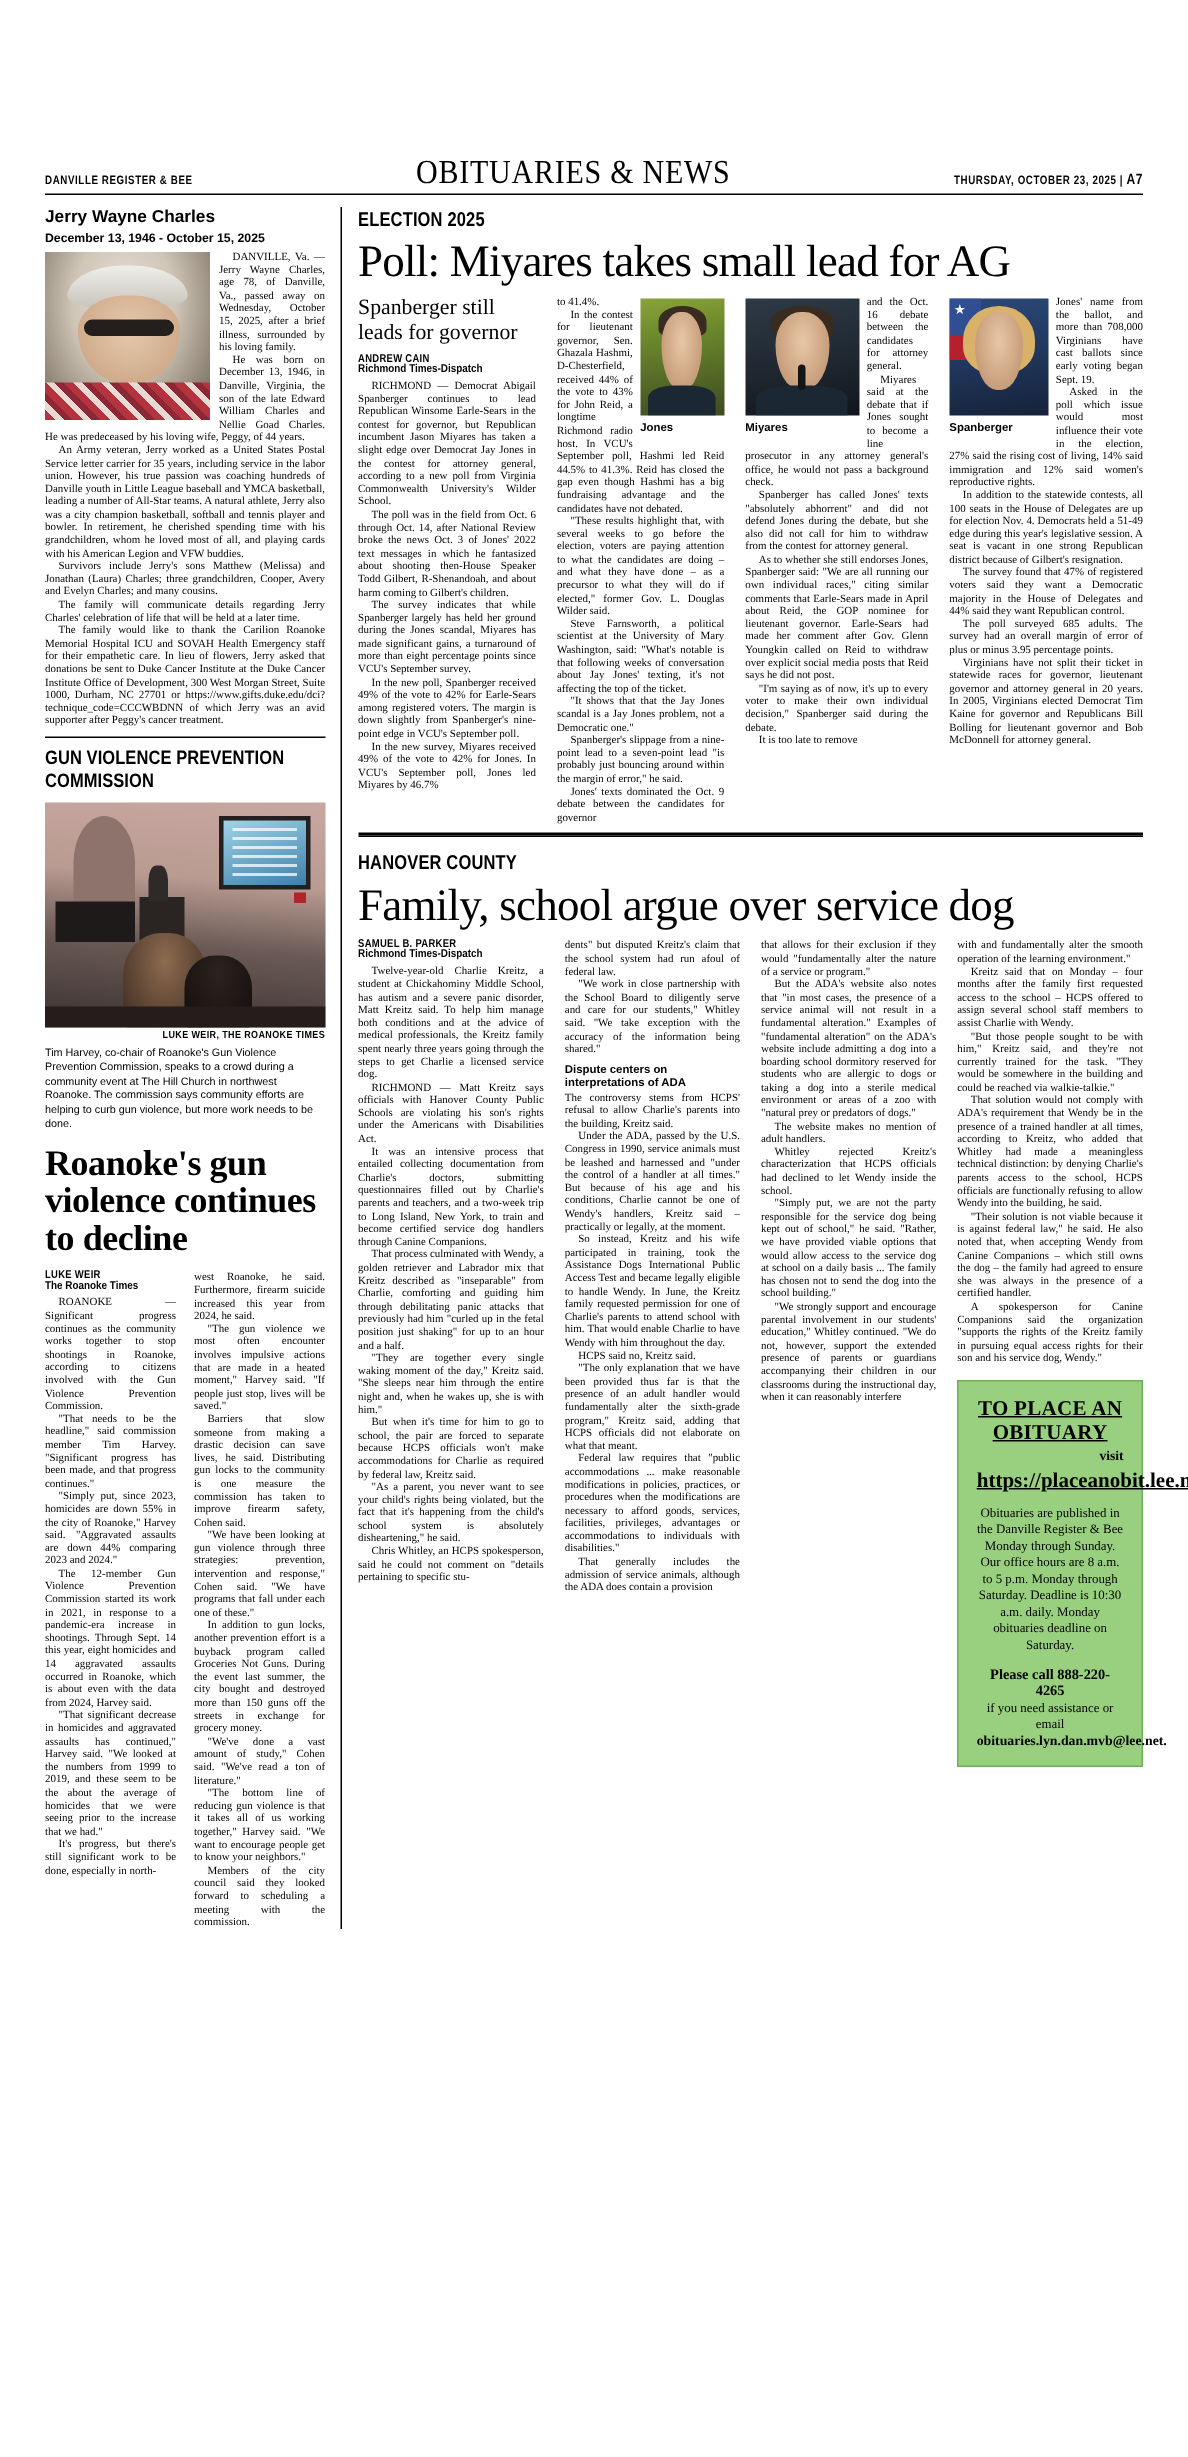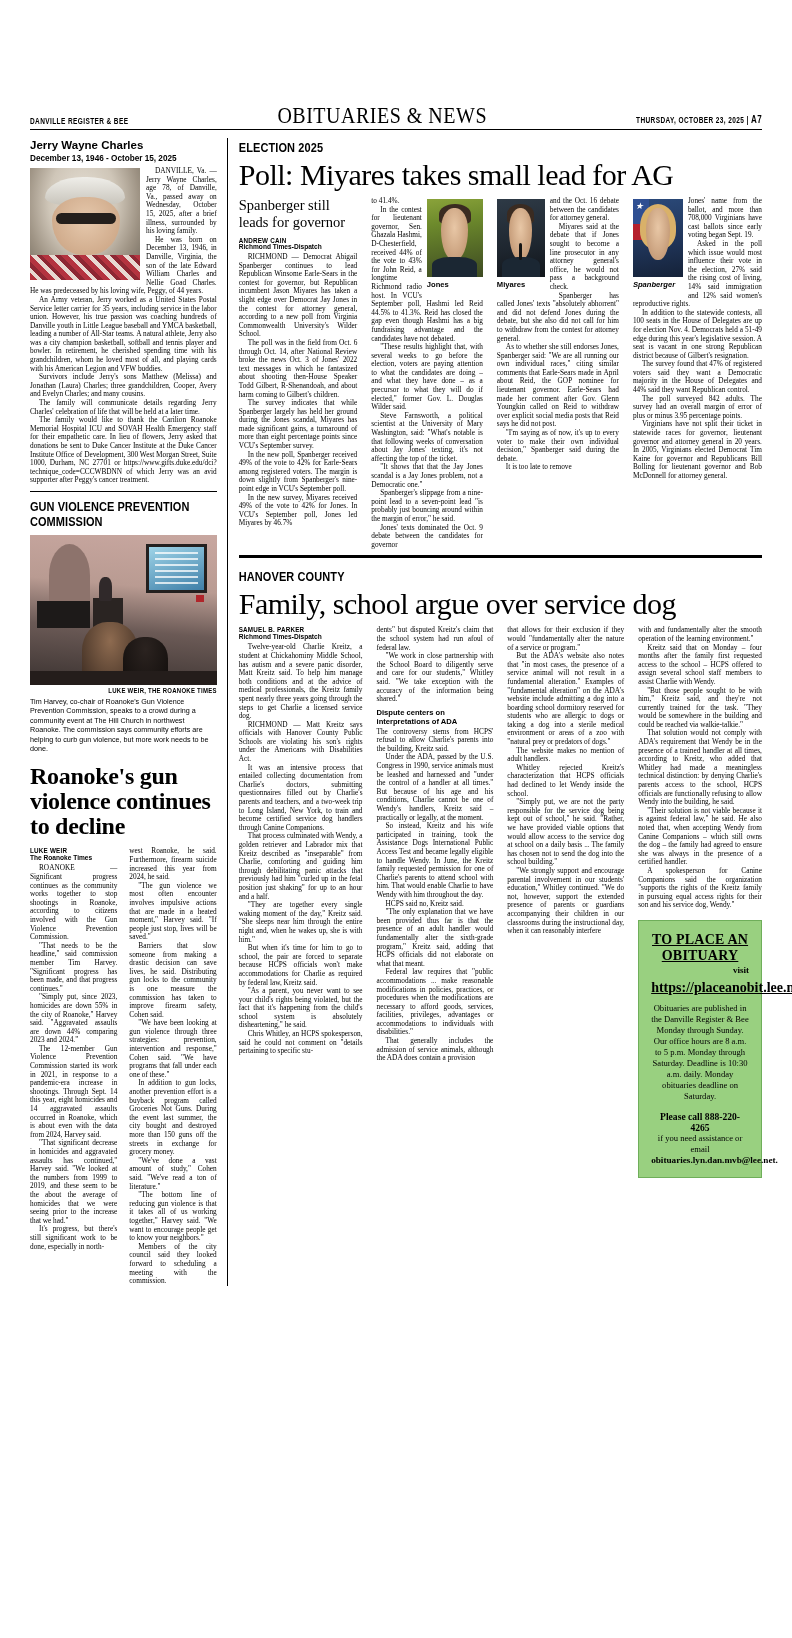--- a/index.html
+++ b/index.html
@@ -315,54 +315,54 @@
               <p>In the contest for lieutenant governor, Sen. Ghazala Hashmi, D-Chesterfield, received 44% of the vote to 43% for John Reid, a longtime Richmond radio host. In VCU's September poll, Hashmi led Reid 44.5% to 41.3%. Reid has closed the gap even though Hashmi has a big fundraising advantage and the candidates have not debated.</p>
               <p>"These results highlight that, with several weeks to go before the election, voters are paying attention to what the candidates are doing – and what they have done – as a precursor to what they will do if elected," former Gov. L. Douglas Wilder said.</p>
               <p>Steve Farnsworth, a political scientist at the University of Mary Washington, said: "What's notable is that following weeks of conversation about Jay Jones' texting, it's not affecting the top of the ticket.</p>
               <p>"It shows that that the Jay Jones scandal is a Jay Jones problem, not a Democratic one."</p>
               <p>Spanberger's slippage from a nine-point lead to a seven-point lead "is probably just bouncing around within the margin of error," he said.</p>
               <p>Jones' texts dominated the Oct. 9 debate between the candidates for governor</p>
             </div>
           </div>
 
           <div style="width:26%; padding:0 7px;">
-            <div class="port" style="float:left; width:48px; margin:2px 5px 3px 0;">
+            <div class="port" style="float:left; width:76px; margin:2px 5px 3px 0;">
               <div class="img p-miyares">
                 <div class="p-hair"></div>
                 <div class="p-face"></div>
                 <div class="p-body"></div>
                 <div class="p-mic"></div>
               </div>
               <div class="nm">Miyares</div>
             </div>
             <div class="body-text">
               <p class="noind">and the Oct. 16 debate between the candidates for attorney general.</p>
               <p>Miyares said at the debate that if Jones sought to become a line prosecutor in any attorney general's office, he would not pass a background check.</p>
               <p>Spanberger has called Jones' texts "absolutely abhorrent" and did not defend Jones during the debate, but she also did not call for him to withdraw from the contest for attorney general.</p>
               <p>As to whether she still endorses Jones, Spanberger said: "We are all running our own individual races," citing similar comments that Earle-Sears made in April about Reid, the GOP nominee for lieutenant governor. Earle-Sears had made her comment after Gov. Glenn Youngkin called on Reid to withdraw over explicit social media posts that Reid says he did not post.</p>
               <p>"I'm saying as of now, it's up to every voter to make their own individual decision," Spanberger said during the debate.</p>
               <p>It is too late to remove</p>
             </div>
           </div>
 
           <div style="width:26%; padding-left:7px;">
-            <div class="port" style="float:left; width:50px; margin:2px 5px 3px 0;font-style:italic;">
+            <div class="port" style="float:left; width:66px; margin:2px 5px 3px 0;">
               <div class="img p-span">
                 <div class="p-flag"></div>
                 <div class="p-hair blonde"></div>
                 <div class="p-face"></div>
               </div>
               <div class="nm">Spanberger</div>
             </div>
             <div class="body-text">
               <p class="noind">Jones' name from the ballot, and more than 708,000 Virginians have cast ballots since early voting began Sept. 19.</p>
               <p>Asked in the poll which issue would most influence their vote in the election, 27% said the rising cost of living, 14% said immigration and 12% said women's reproductive rights.</p>
               <p>In addition to the statewide contests, all 100 seats in the House of Delegates are up for election Nov. 4. Democrats held a 51-49 edge during this year's legislative session. A seat is vacant in one strong Republican district because of Gilbert's resignation.</p>
               <p>The survey found that 47% of registered voters said they want a Democratic majority in the House of Delegates and 44% said they want Republican control.</p>
-              <p>The poll surveyed 842 adults. The survey had an overall margin of error of plus or minus 3.95 percentage points.</p>
+              <p>The poll surveyed 685 adults. The survey had an overall margin of error of plus or minus 3.95 percentage points.</p>
               <p>Virginians have not split their ticket in statewide races for governor, lieutenant governor and attorney general in 20 years. In 2005, Virginians elected Democrat Tim Kaine for governor and Republicans Bill Bolling for lieutenant governor and Bob McDonnell for attorney general.</p>
             </div>
           </div>
         </div>
       </div>
 
       <div class="dbl-rule"></div>
 
       <div>
         <div class="kicker">HANOVER COUNTY</div>

